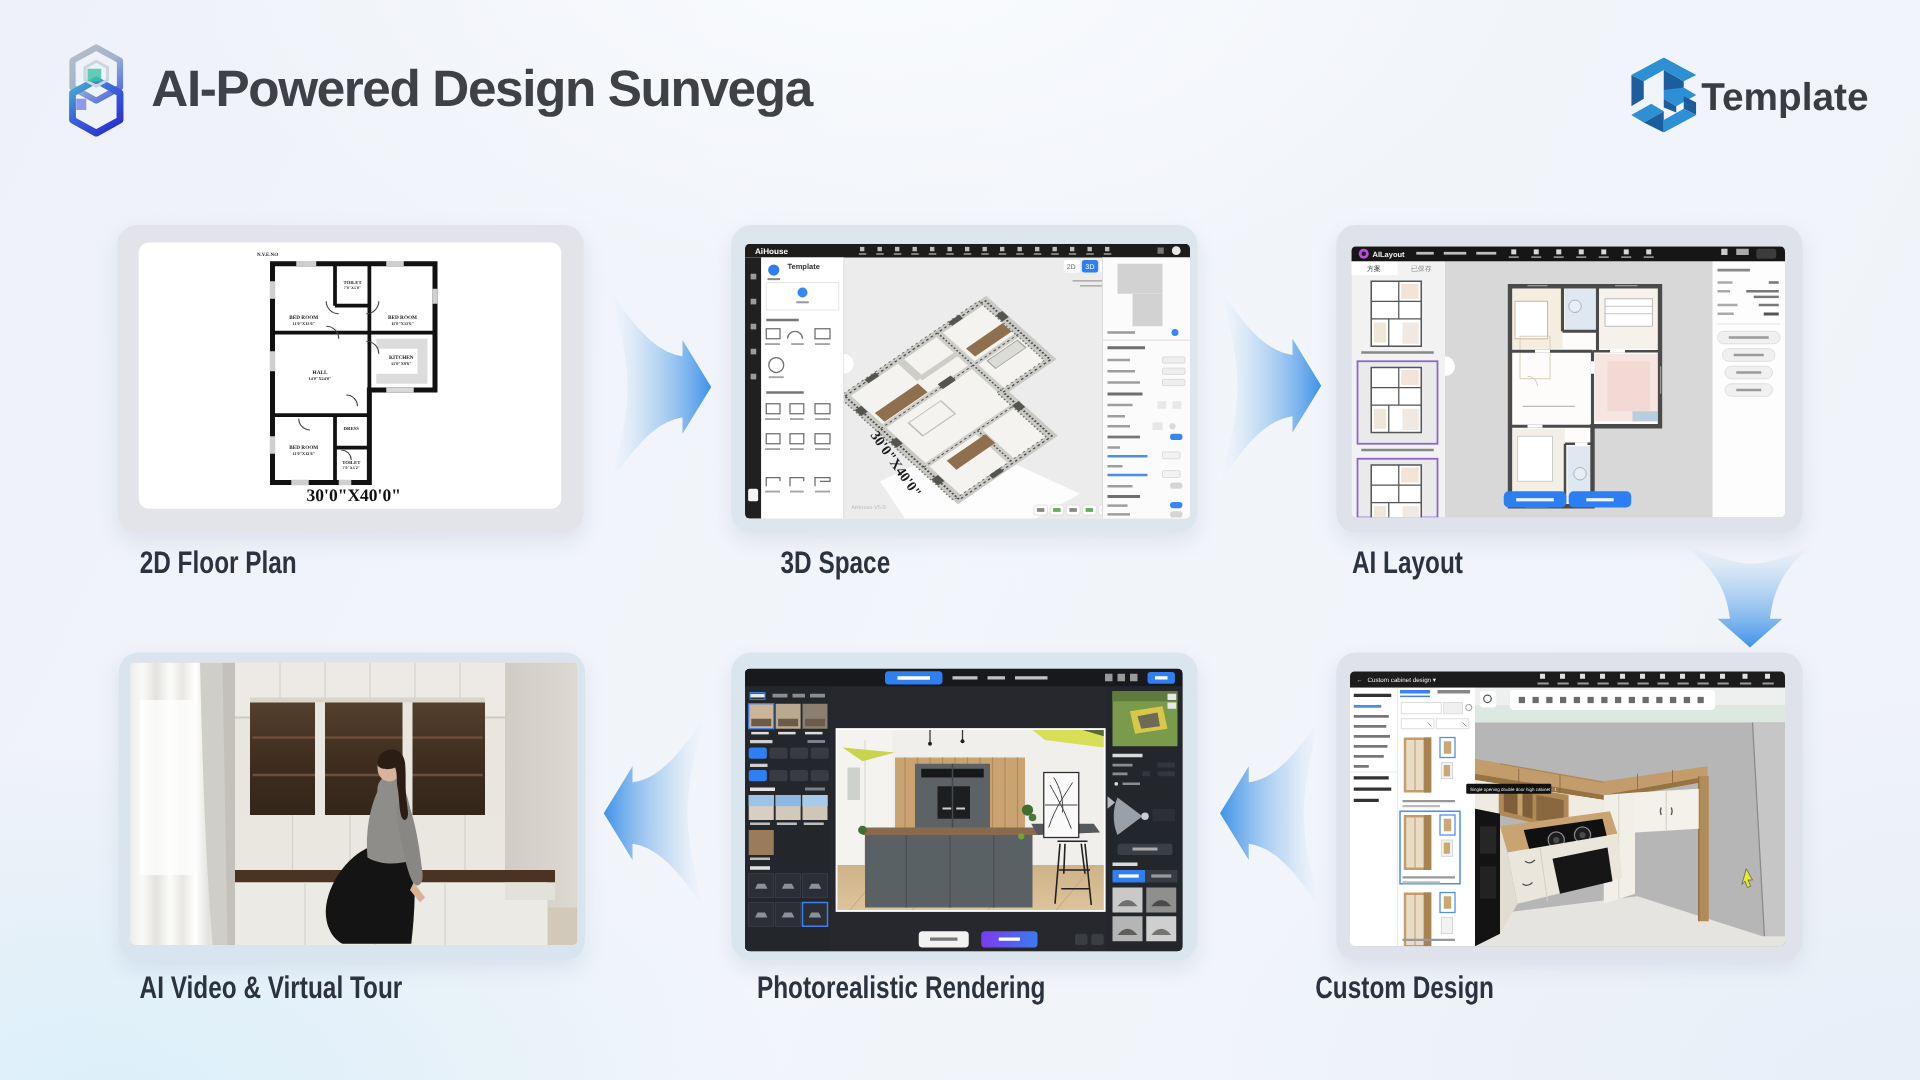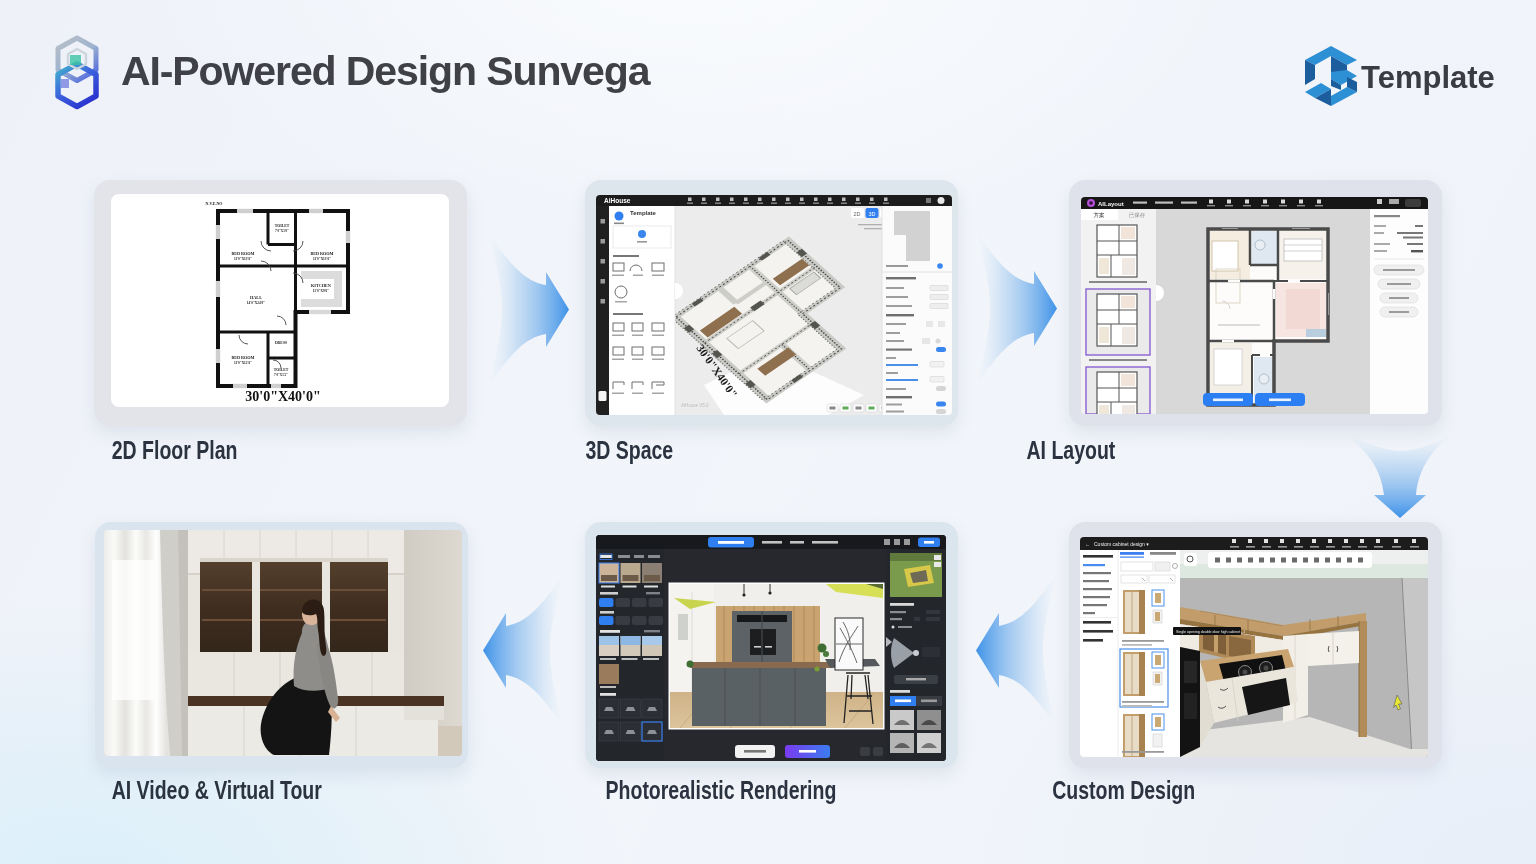--- a/index.html
+++ b/index.html
@@ -59,22 +59,22 @@
 <div class="abs" style="left:1361px;top:60px;font-size:31px;font-weight:bold;color:#3a3c42">Template</div>
 
 <div class="panel p-row1" style="left:94px;background:#e2e4ea"></div>
 <div class="panel p-row1" style="left:585px;background:#dde6ed"></div>
 <div class="panel p-row1" style="left:1069px;background:#dfe2ea"></div>
 <div class="panel p-row2" style="left:95px;background:#d9e4ee"></div>
 <div class="panel p-row2" style="left:585px;background:#dbe5ee"></div>
 <div class="panel p-row2" style="left:1069px;background:#dfe2ea"></div>
 
 <div class="lbl l-row1" style="left:94px"><span>2D Floor Plan</span></div>
-<div class="lbl l-row1" style="left:573px"><span>3D Space</span></div>
-<div class="lbl l-row1" style="left:1014px"><span>AI Layout</span></div>
+<div class="lbl l-row1" style="left:612px"><span>3D Space</span></div>
+<div class="lbl l-row1" style="left:1069px"><span>AI Layout</span></div>
 <div class="lbl l-row2" style="left:82px"><span>AI Video &amp; Virtual Tour</span></div>
 <div class="lbl l-row2" style="left:573px"><span>Photorealistic Rendering</span></div>
 <div class="lbl l-row2" style="left:1032px"><span>Custom Design</span></div>
 
 <div class="shot" style="left:111px;top:194px;width:338px;height:213px;background:#fff;border-radius:8px">
 <svg width="338" height="213" viewBox="0 0 338 213">
   <g transform="translate(98,17)">
 
     <rect x="9" y="0" width="130" height="101" fill="#fff"></rect>
 

